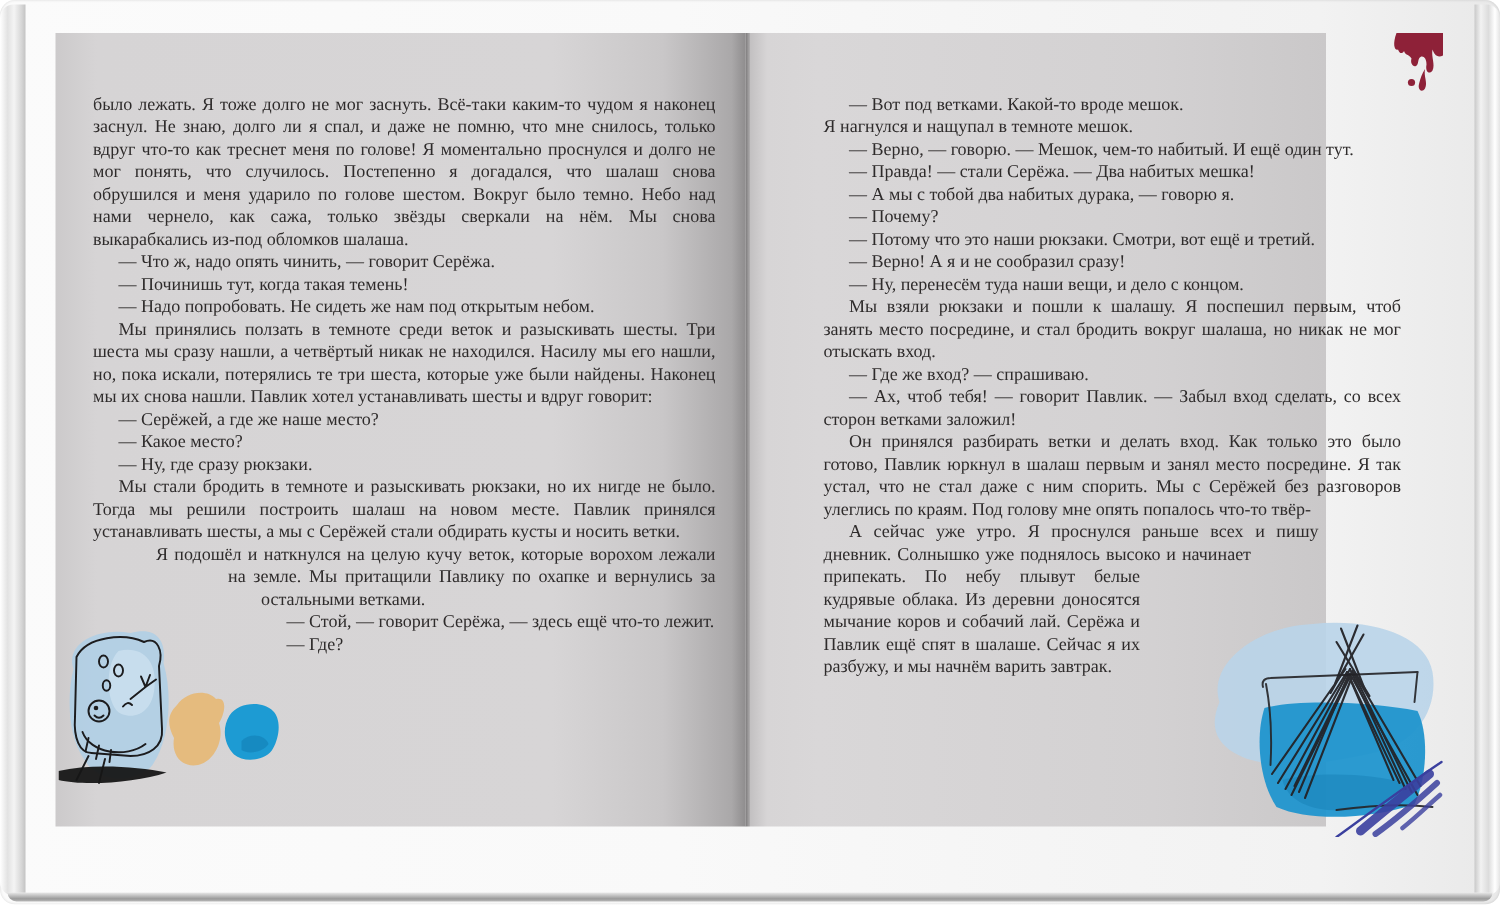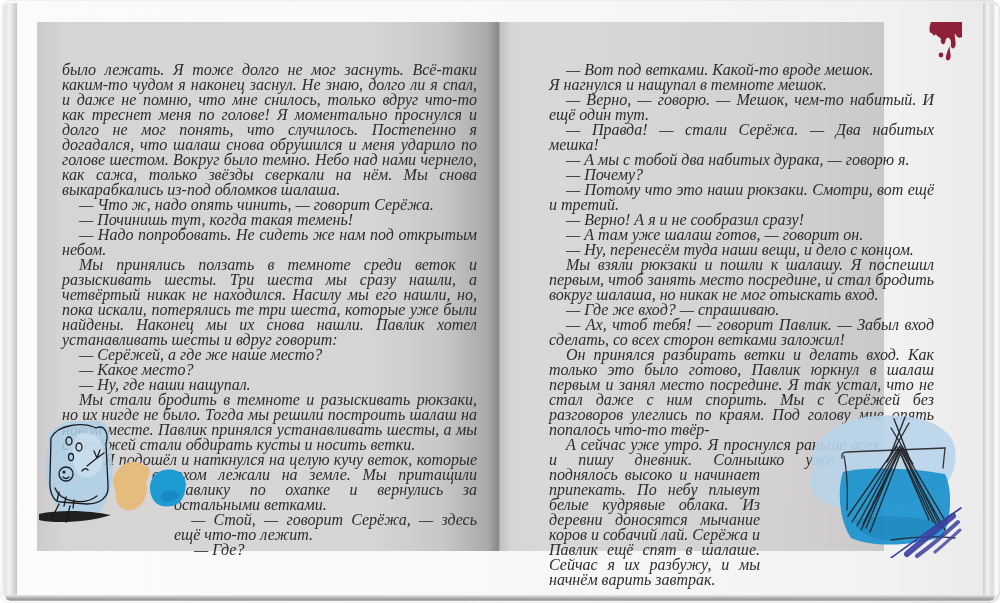--- a/index.html
+++ b/index.html
@@ -18,22 +18,22 @@
         background:linear-gradient(#e8e8e8,#9a9a9a 70%,#b9b9b9);}
   
   .page{position:absolute;top:22px;height:529px;}
   .page.left{left:37px;width:460px;
         background:linear-gradient(90deg,#cccacb 0%,#d6d4d5 6%,#d7d5d6 72%,#c9c7c8 88%,#aaa8a9 98%,#8f8d8e 100%);}
   .page.right{left:500px;width:384px;
         background:linear-gradient(90deg,#c2c0c1 0%,#d7d5d6 3%,#d9d7d8 12%,#d3d1d2 70%,#cac8c9 100%);}
   .gutter{position:absolute;left:497px;top:22px;width:3px;height:529px;
         background:linear-gradient(90deg,#7b797a,#b0aeaf);}
   
-  .text-col{position:absolute;top:40px;font-size:16px;line-height:15px;color:#2e2b2b;
-        text-align:justify;font-style:italic;}
+  .text-col{position:absolute;top:40px;font-size:12px;line-height:15px;color:#2e2b2b;
+        text-align:justify;}
   .page.left .text-col{left:25px;width:415px;}
   .page.right .text-col{left:49px;width:385px;}
   .text-col p{margin:0;}
   .text-col p.ind{text-indent:17px;}
   
   .fs{float:left;clear:left;height:15px;}
   .fs1{clear:none;width:25px;}
   .fs2{width:90px;}
   .fs3{width:112px;height:60px;}
   .fs4{width:115px;height:30px;}
@@ -60,21 +60,21 @@
     <div class="page left">
       <div class="text-col">
         <div>
             <p>было лежать. Я тоже долго не мог заснуть. Всё-таки каким-то чудом я наконец заснул. Не знаю, долго ли я спал, и даже не помню, что мне снилось, только вдруг что-то как треснет меня по голове! Я моментально проснулся и долго не мог понять, что случилось. Постепенно я догадался, что шалаш снова обрушился и меня ударило по голове шестом. Вокруг было темно. Небо над нами чернело, как сажа, только звёзды сверкали на нём. Мы снова выкарабкались из-под обломков шалаша.</p>
             <p class="ind">— Что ж, надо опять чинить, — говорит Серёжа.</p>
             <p class="ind">— Починишь тут, когда такая темень!</p>
             <p class="ind">— Надо попробовать. Не сидеть же нам под открытым небом.</p>
             <p class="ind">Мы принялись ползать в темноте среди веток и разыскивать шесты. Три шеста мы сразу нашли, а четвёртый никак не находился. Насилу мы его нашли, но, пока искали, потерялись те три шеста, которые уже были найдены. Наконец мы их снова нашли. Павлик хотел устанавливать шесты и вдруг говорит:</p>
             <p class="ind">— Серёжей, а где же наше место?</p>
             <p class="ind">— Какое место?</p>
-            <p class="ind">— Ну, где наши нащупал.</p>
+            <p class="ind">— Ну, где сразу рюкзаки.</p>
             <p class="ind">Мы стали бродить в темноте и разыскивать рюкзаки, но их нигде не было. Тогда мы решили построить шалаш на новом месте. Павлик принялся устанавливать шесты, а мы с Серёжей стали обдирать кусты и носить ветки.</p>
           </div>
         <div>
           <span class="fs fs1"></span>
             <span class="fs fs2"></span>
             <span class="fs fs3"></span>
             <span class="fs fs4"></span>
             <span class="fs fs5"></span>
             <p class="ind">Я подошёл и наткнулся на целую кучу веток, которые ворохом лежали на земле. Мы притащили Павлику по охапке и вернулись за остальными ветками.</p>
             <p class="ind">— Стой, — говорит Серёжа, — здесь ещё что-то лежит.</p>
@@ -118,21 +118,20 @@
       <div class="text-col">
         <div>
             <p class="ind">— Вот под ветками. Какой-то вроде мешок.</p>
             <p>Я нагнулся и нащупал в темноте мешок.</p>
             <p class="ind">— Верно, — говорю. — Мешок, чем-то набитый. И ещё один тут.</p>
             <p class="ind">— Правда! — стали Серёжа. — Два набитых мешка!</p>
             <p class="ind">— А мы с тобой два набитых дурака, — говорю я.</p>
             <p class="ind">— Почему?</p>
             <p class="ind">— Потому что это наши рюкзаки. Смотри, вот ещё и третий.</p>
             <p class="ind">— Верно! А я и не сообразил сразу!</p>
-            <p class="ind">— А там уже шалаш готов, — говорит он.</p>
             <p class="ind">— Ну, перенесём туда наши вещи, и дело с концом.</p>
             <p class="ind">Мы взяли рюкзаки и пошли к шалашу. Я поспешил первым, чтоб занять место посредине, и стал бродить вокруг шалаша, но никак не мог отыскать вход.</p>
             <p class="ind">— Где же вход? — спрашиваю.</p>
             <p class="ind">— Ах, чтоб тебя! — говорит Павлик. — Забыл вход сделать, со всех сторон ветками заложил!</p>
             <p class="ind">Он принялся разбирать ветки и делать вход. Как только это было готово, Павлик юркнул в шалаш первым и занял место посредине. Я так устал, что не стал даже с ним спорить. Мы с Серёжей без разговоров улеглись по краям. Под голову мне опять попалось что-то твёр-</p>
           </div>
         <div>
           <span class="gs gs1"></span>
             <span class="gs gs2"></span>
             <span class="gs gs3"></span>

